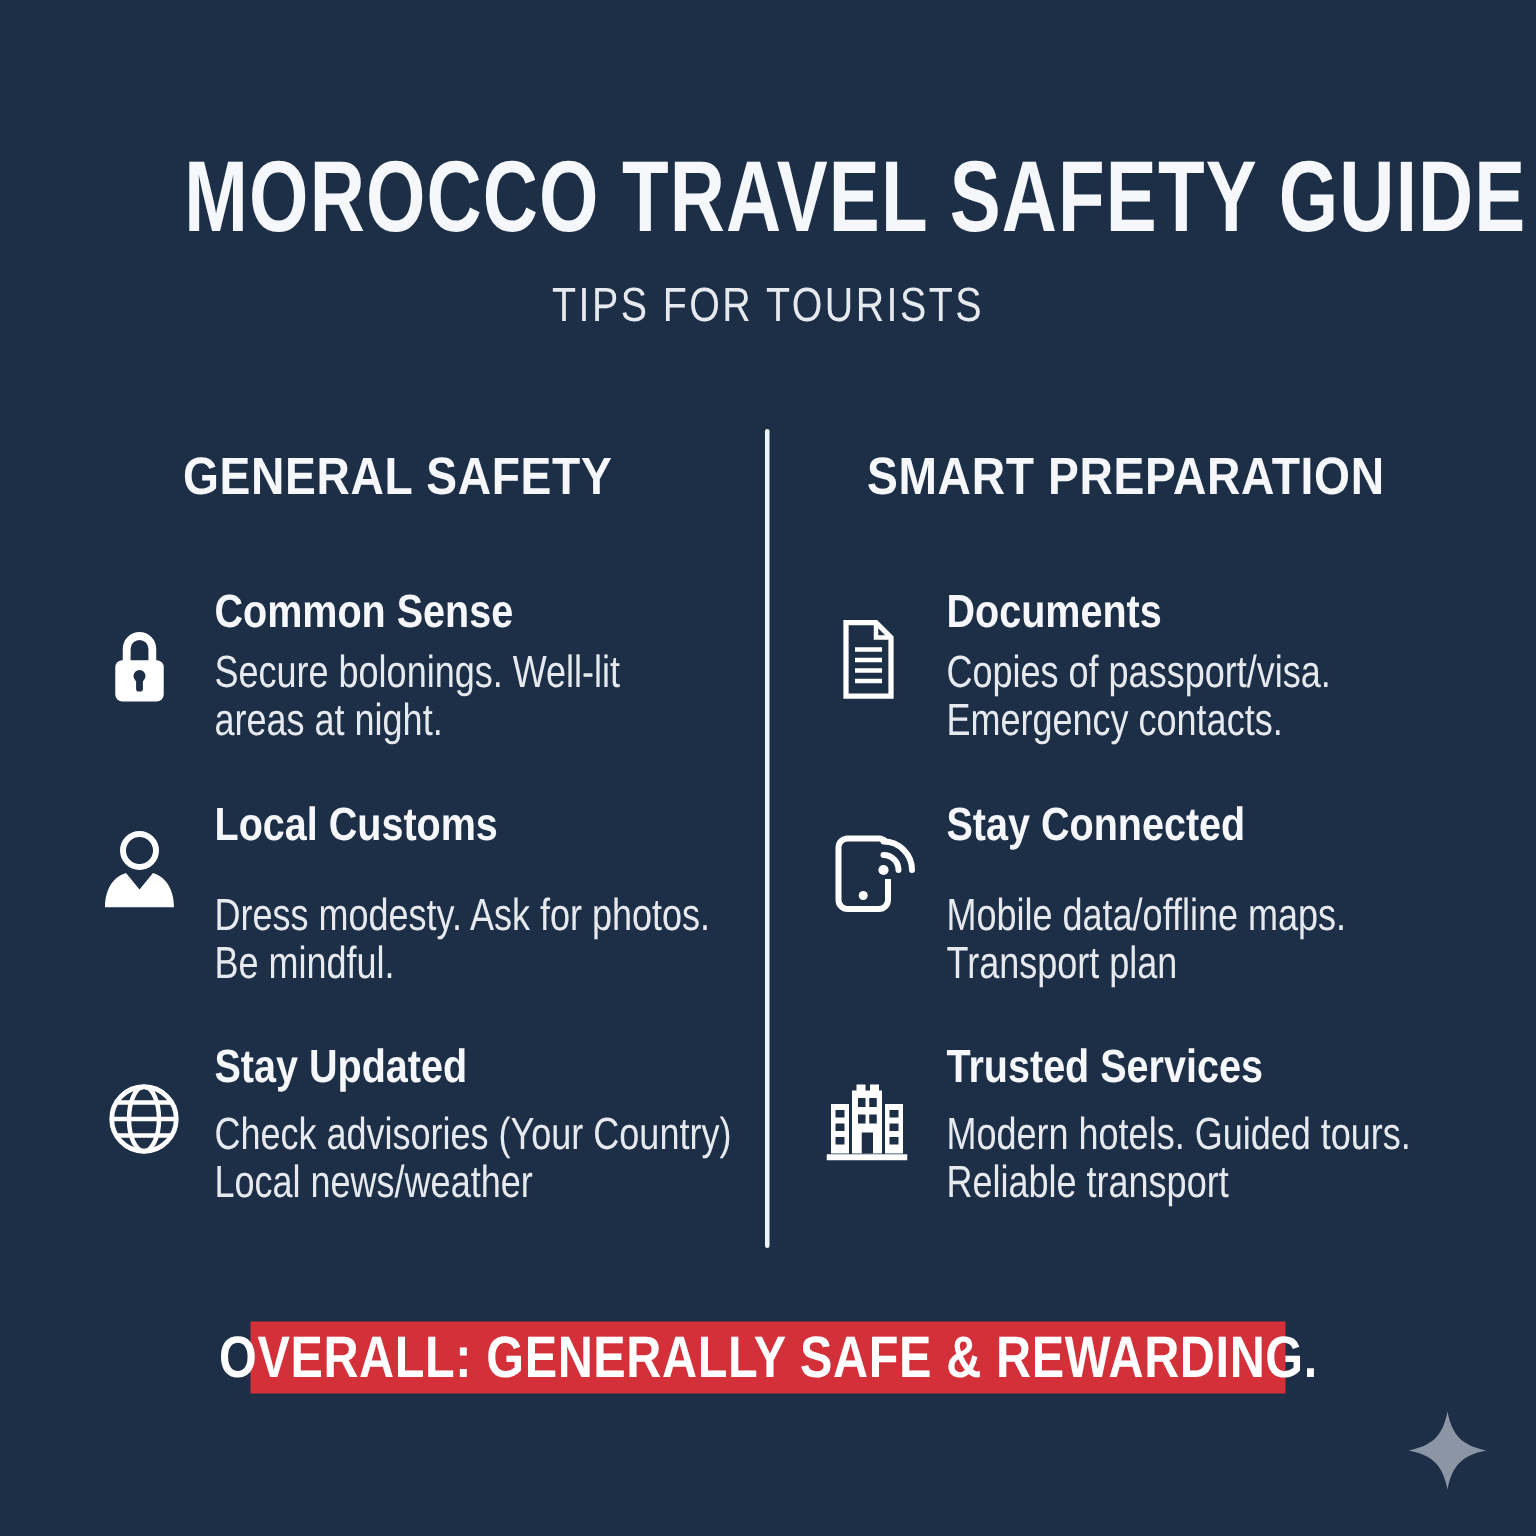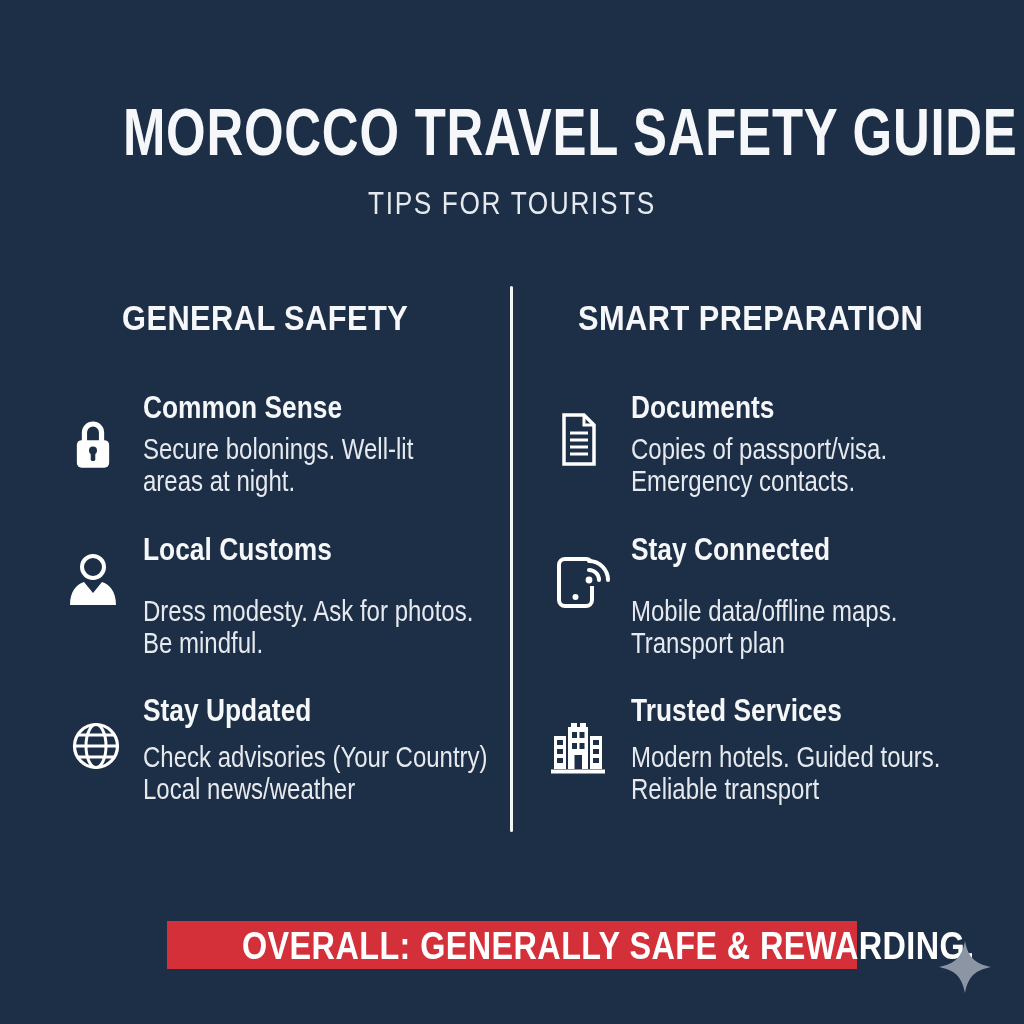--- a/index.html
+++ b/index.html
@@ -103,21 +103,21 @@
   .ic-phone  { left: 556px; top: 549px; width: 54px; height: 60px; }
   .ic-hotel  { left: 551px; top: 722px; width: 54px; height: 52px; }
 
   .banner {
     position: absolute;
     top: 881px; left: 0; width: 1024px;
     display: flex; flex-direction: column; align-items: center;
   }
   .banner-box {
     background: var(--red);
-    display: flex; align-items: center;  margin-top: 40px;
+    display: flex; align-items: center; justify-content: center;
   }
   .banner-box.b1 { width: 690px; height: 48px; }
   .banner-box.b2 { width: 422px; height: 41px; }
   .banner-text {
     font-size: 39px; font-weight: bold;
     line-height: 1;
     color: #ffffff;
     transform: scaleX(0.83);
     transform-origin: center center;
     white-space: nowrap;

